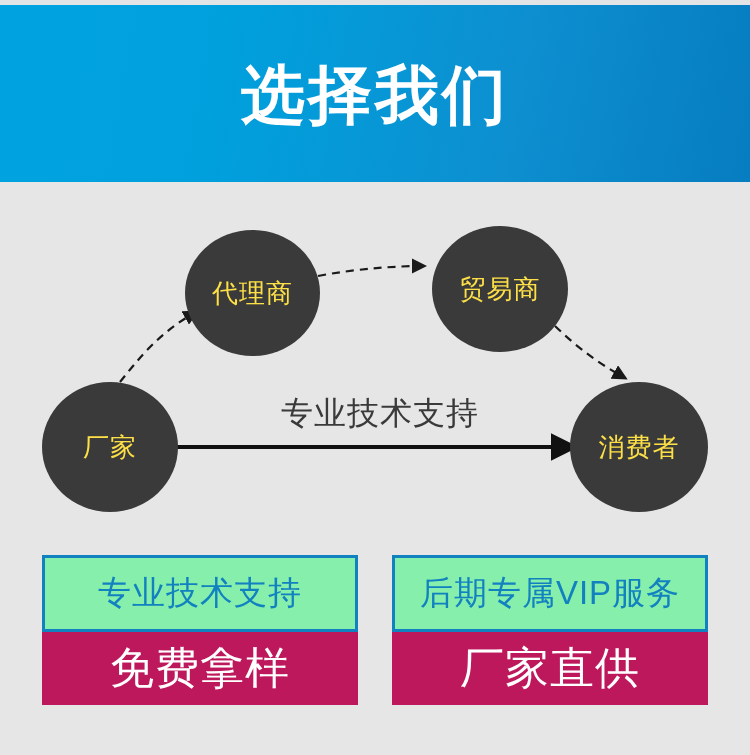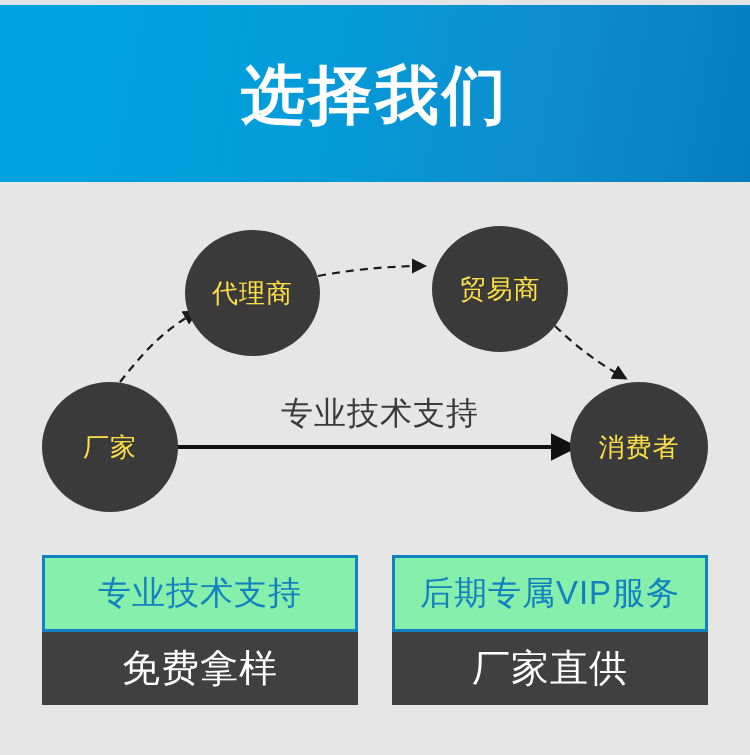--- a/index.html
+++ b/index.html
@@ -128,26 +128,26 @@
     display: flex;
     align-items: center;
     justify-content: center;
     font-size: 33px;
     letter-spacing: 1px;
     white-space: nowrap;
   }
   .card-bottom {
     box-sizing: border-box;
     height: 73px;
-    background: #404040;
+    background: #be185d;
     color: #ffffff;
     display: flex;
     align-items: center;
     justify-content: center;
-    font-size: 38px;
+    font-size: 44px;
     letter-spacing: 1px;
     white-space: nowrap;
     font-family: Liberation Serif, serif;
   }
 </style>
 </head>
 <body>
 
 <div id="page">
 

